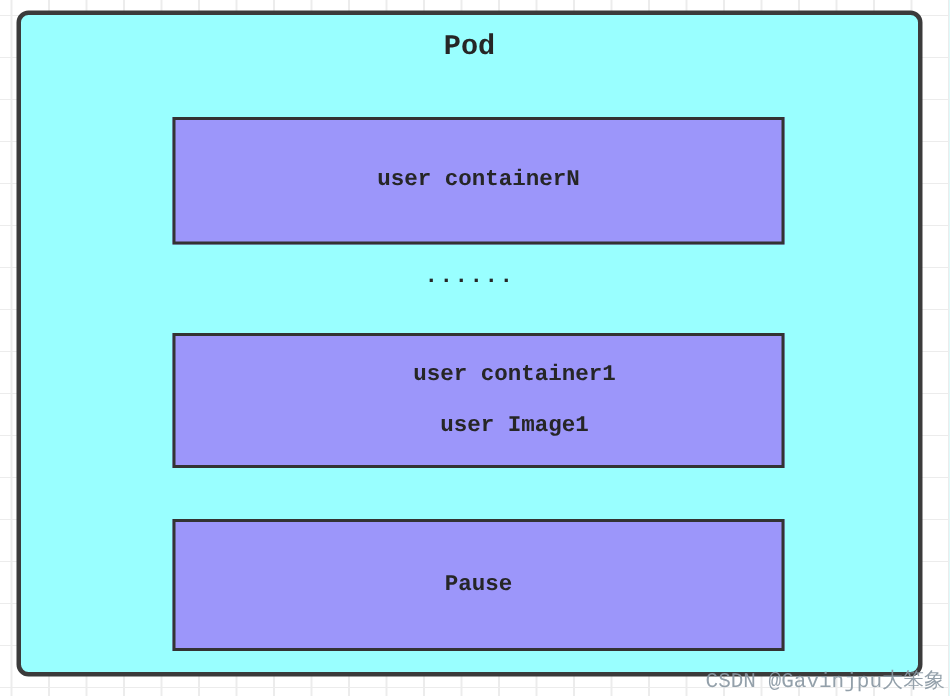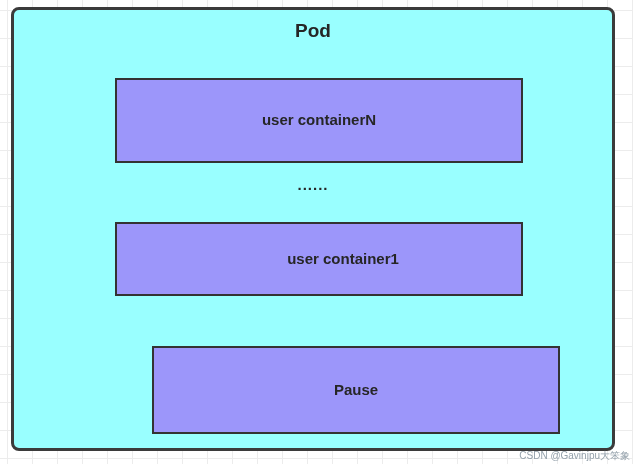--- a/index.html
+++ b/index.html
@@ -11,20 +11,21 @@
   .stage {
     position: relative;
     width: 633px;
     height: 464px;
     background-color: #ffffff;
     background-image:
       linear-gradient(#ececec 1px, transparent 1px),
       linear-gradient(90deg, #ececec 1px, transparent 1px);
     background-size: 25px 28px;
     background-position: 7px 10px;
+    font-family: Liberation Mono, monospace;
   }
   .pod {
     position: absolute;
     left: 11px;
     top: 7px;
     width: 604px;
     height: 444px;
     background: #99FFFF;
     border: 3px solid #3b3b3b;
     border-radius: 8px;
@@ -51,38 +52,38 @@
     align-items: center;
   }
   .container-box .line {
     font-size: 15px;
     font-weight: bold;
     color: #262626;
     text-align: center;
     line-height: 1.1;
   }
   .box-n  { top: 78px;  height: 85px; }
-  .box-1  { top: 222px; height: 74px; padding-left: 48px; }
-  .box-pause { top: 346px; height: 88px; margin-left: 37px; }
+  .box-1  { top: 222px; height: 90px; padding-left: 48px; }
+  .box-pause { top: 346px; height: 88px; }
   .ellipsis {
     position: absolute;
     left: 11px;
     top: 176px;
     width: 604px;
     text-align: center;
     font-size: 15px;
     font-weight: bold;
     letter-spacing: 1px;
     color: #262626;
   }
   .watermark {
     position: absolute;
     right: 3px;
     bottom: 1px;
-    font-size: 10px;
+    font-size: 14px;
     font-weight: normal;
     color: rgba(138, 152, 163, 0.92);
     white-space: nowrap;
     z-index: 5;
   }
 </style>
 </head>
 <body>
 
 <div class="stage">
@@ -92,20 +93,21 @@
   <div class="pod-title">Pod</div>
 
   <div class="container-box box-n">
     <div class="line">user containerN</div>
   </div>
 
   <div class="ellipsis">......</div>
 
   <div class="container-box box-1">
     <div class="line">user container1</div>
+    <div class="line">user Image1</div>
   </div>
 
   <div class="container-box box-pause">
     <div class="line">Pause</div>
   </div>
 
   <div class="watermark">CSDN @Gavinjpu大笨象</div>
 
 </div>
 

